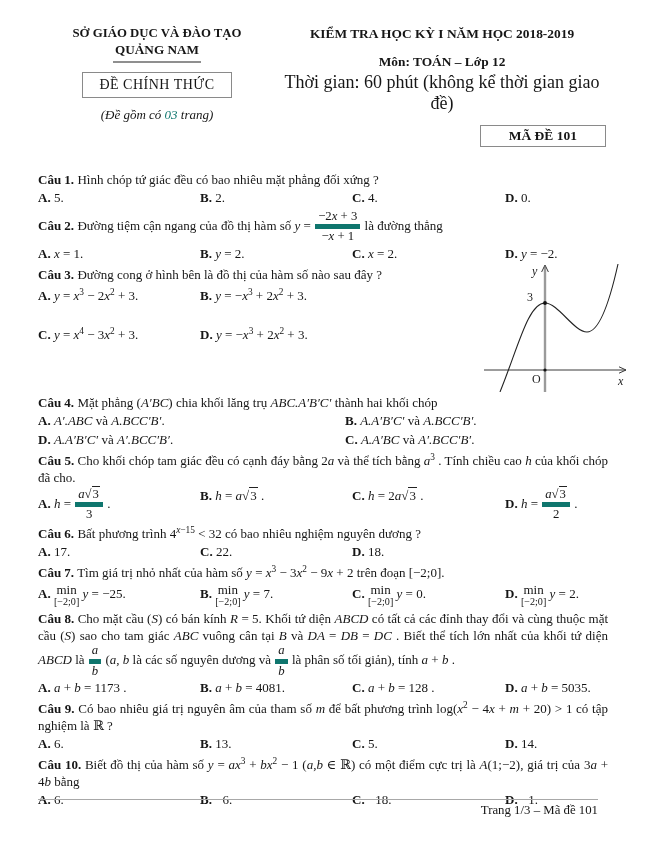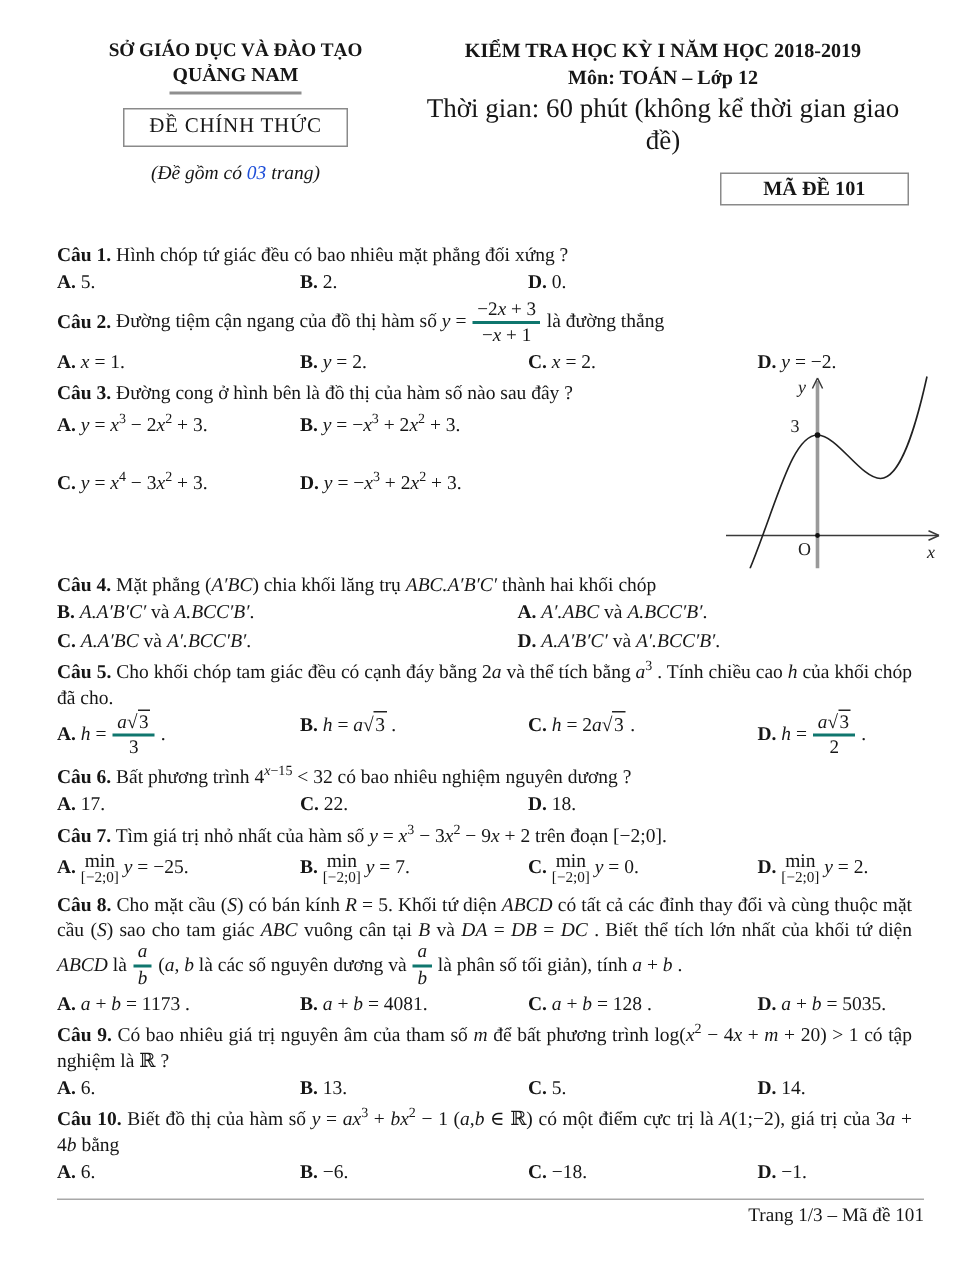--- a/index.html
+++ b/index.html
@@ -7,49 +7,49 @@
   .page{width:646px;height:845px;position:relative;background:#fff;color:#161616;
         font-family:"Liberation Serif","DejaVu Serif",serif;font-size:13px;
         padding:26px 38px 0 38px;overflow:hidden}
   .header{display:flex}
   .hdr-left{width:238px;text-align:center;flex:0 0 auto}
   .hl1{font-weight:bold;font-size:12.8px;white-space:nowrap}
   .hl2{font-weight:bold;font-size:13.2px;margin-top:1px}
   .hl-rule{width:88px;height:2px;background:#8f8f8f;margin:3px auto 0}
   .exam-box{display:inline-block;border:1px solid #8a8a8a;padding:4px 16px;font-size:14px;margin-top:9px;letter-spacing:.5px}
   .pages-note{font-style:italic;margin-top:9px;font-size:13px}
-  .red{color:#1d4ed8}
+  .red{color:#0f766e}
   .hdr-right{flex:1;text-align:center}
   .hr1{font-weight:bold;font-size:13.4px;white-space:nowrap}
-  .hr2{font-weight:bold;font-size:13.4px;margin-top:2px}
+  .hr2{font-weight:bold;font-size:13.4px;margin-top:12px}
   .hr3{font-size:18px;margin-top:2px}
   .code-wrap{text-align:right;margin-top:11px;padding-right:2px}
   .code-box{display:inline-block;border:1px solid #8a8a8a;padding:2px 28px;font-weight:bold;font-size:13.5px}
   .questions{margin-top:24px}
   .question{clear:both;margin-top:3px}
   .stem{text-align:justify;line-height:1.32}
   .qnum{font-weight:bold}
   .options{margin-top:2px}
   .four{display:grid;grid-template-columns:162px 152px 153px 1fr}
   .two{display:grid;grid-template-columns:307px 1fr;row-gap:2px}
   .grid2x2{display:grid;grid-template-columns:162px 230px;row-gap:22px;margin-top:5px}
   .option{line-height:1.3}
   .opt-label{font-weight:bold}
   i{font-style:italic}
   sup{font-size:.72em;line-height:0}
   .frac{display:inline-block;vertical-align:middle;text-align:center;line-height:1.05;padding:0 1px;font-size:.98em}
-  .frac-top{display:block;padding:0 3px 1px;border-bottom:2px solid #0f766e}
+  .frac-top{display:block;padding:0 3px 1px;border-bottom:5px solid #0f766e}
   .frac-bot{display:block;padding:1px 3px 0}
   .stack{display:inline-block;vertical-align:middle;text-align:center;line-height:1}
   .stack-top{display:block}
   .stack-bot{display:block;font-size:.78em;margin-top:1px}
   .sqrt{white-space:nowrap}
   .sqrt-rad{border-top:1px solid #222;padding:0 1px}
   .graph-fig{float:right;width:168px;height:132px;margin:-6px -30px 2px 8px;display:none}
-  .footer{position:absolute;left:38px;right:30px;top:799px;border-top:1px solid #a8a8a8;
+  .footer{position:absolute;left:38px;right:48px;top:799px;border-top:1px solid #a8a8a8;
           text-align:right;font-size:12.8px;padding-top:3px}
 </style>
 </head>
 <body>
 
 <div class="page">
 
   <div class="header">
     <div class="hdr-left">
       <div class="hl1">SỞ GIÁO DỤC VÀ ĐÀO TẠO</div>
@@ -69,20 +69,21 @@
       </div>
     </div>
   </div>
 
   <div class="questions">
       <div class="question">
         <div class="stem"><span class="qnum">Câu 1.</span> <span class="stem-text">Hình chóp tứ giác đều có bao nhiêu mặt phẳng đối xứng ?</span></div>
         <div class="options four">
           <div class="option"><span class="opt-label">A.</span> <span class="opt-text">5.</span></div>
           <div class="option"><span class="opt-label">B.</span> <span class="opt-text">2.</span></div>
+          <div class="option"><span class="opt-label">C.</span> <span class="opt-text">4.</span></div>
           <div class="option"><span class="opt-label">D.</span> <span class="opt-text">0.</span></div>
         </div>
       </div>
       <div class="question">
         <div class="stem"><span class="qnum">Câu 2.</span> <span class="stem-text">Đường tiệm cận ngang của đồ thị hàm số <i>y</i> = <span class="frac"><span class="frac-top">−2<i>x</i> + 3</span><span class="frac-bot">−<i>x</i> + 1</span></span> là đường thẳng</span></div>
         <div class="options four">
           <div class="option"><span class="opt-label">A.</span> <span class="opt-text"><i>x</i> = 1.</span></div>
           <div class="option"><span class="opt-label">B.</span> <span class="opt-text"><i>y</i> = 2.</span></div>
           <div class="option"><span class="opt-label">C.</span> <span class="opt-text"><i>x</i> = 2.</span></div>
           <div class="option"><span class="opt-label">D.</span> <span class="opt-text"><i>y</i> = −2.</span></div>
@@ -108,24 +109,24 @@
         <div class="options grid2x2">
           <div class="option"><span class="opt-label">A.</span> <span class="opt-text"><i>y</i> = <i>x</i><sup>3</sup> − 2<i>x</i><sup>2</sup> + 3.</span></div>
           <div class="option"><span class="opt-label">B.</span> <span class="opt-text"><i>y</i> = −<i>x</i><sup>3</sup> + 2<i>x</i><sup>2</sup> + 3.</span></div>
           <div class="option"><span class="opt-label">C.</span> <span class="opt-text"><i>y</i> = <i>x</i><sup>4</sup> − 3<i>x</i><sup>2</sup> + 3.</span></div>
           <div class="option"><span class="opt-label">D.</span> <span class="opt-text"><i>y</i> = −<i>x</i><sup>3</sup> + 2<i>x</i><sup>2</sup> + 3.</span></div>
         </div>
       </div>
       <div class="question">
         <div class="stem"><span class="qnum">Câu 4.</span> <span class="stem-text">Mặt phẳng (<i>A′BC</i>) chia khối lăng trụ <i>ABC.A′B′C′</i> thành hai khối chóp</span></div>
         <div class="options two">
+          <div class="option"><span class="opt-label">A.</span> <span class="opt-text"><i>A′.ABC</i> và <i>A.BCC′B′</i>.</span></div>
           <div class="option"><span class="opt-label">B.</span> <span class="opt-text"><i>A.A′B′C′</i> và <i>A.BCC′B′</i>.</span></div>
-          <div class="option"><span class="opt-label">A.</span> <span class="opt-text"><i>A′.ABC</i> và <i>A.BCC′B′</i>.</span></div>
+          <div class="option"><span class="opt-label">D.</span> <span class="opt-text"><i>A.A′B′C′</i> và <i>A′.BCC′B′</i>.</span></div>
           <div class="option"><span class="opt-label">C.</span> <span class="opt-text"><i>A.A′BC</i> và <i>A′.BCC′B′</i>.</span></div>
-          <div class="option"><span class="opt-label">D.</span> <span class="opt-text"><i>A.A′B′C′</i> và <i>A′.BCC′B′</i>.</span></div>
         </div>
       </div>
       <div class="question">
         <div class="stem"><span class="qnum">Câu 5.</span> <span class="stem-text">Cho khối chóp tam giác đều có cạnh đáy bằng 2<i>a</i> và thể tích bằng <i>a</i><sup>3</sup> . Tính chiều cao <i>h</i> của khối chóp đã cho.</span></div>
         <div class="options four">
           <div class="option"><span class="opt-label">A.</span> <span class="opt-text"><i>h</i> = <span class="frac"><span class="frac-top"><i>a</i><span class="sqrt"><span class="sqrt-sign">√</span><span class="sqrt-rad">3</span></span></span><span class="frac-bot">3</span></span> .</span></div>
           <div class="option"><span class="opt-label">B.</span> <span class="opt-text"><i>h</i> = <i>a</i><span class="sqrt"><span class="sqrt-sign">√</span><span class="sqrt-rad">3</span></span> .</span></div>
           <div class="option"><span class="opt-label">C.</span> <span class="opt-text"><i>h</i> = 2<i>a</i><span class="sqrt"><span class="sqrt-sign">√</span><span class="sqrt-rad">3</span></span> .</span></div>
           <div class="option"><span class="opt-label">D.</span> <span class="opt-text"><i>h</i> = <span class="frac"><span class="frac-top"><i>a</i><span class="sqrt"><span class="sqrt-sign">√</span><span class="sqrt-rad">3</span></span></span><span class="frac-bot">2</span></span> .</span></div>
         </div>

